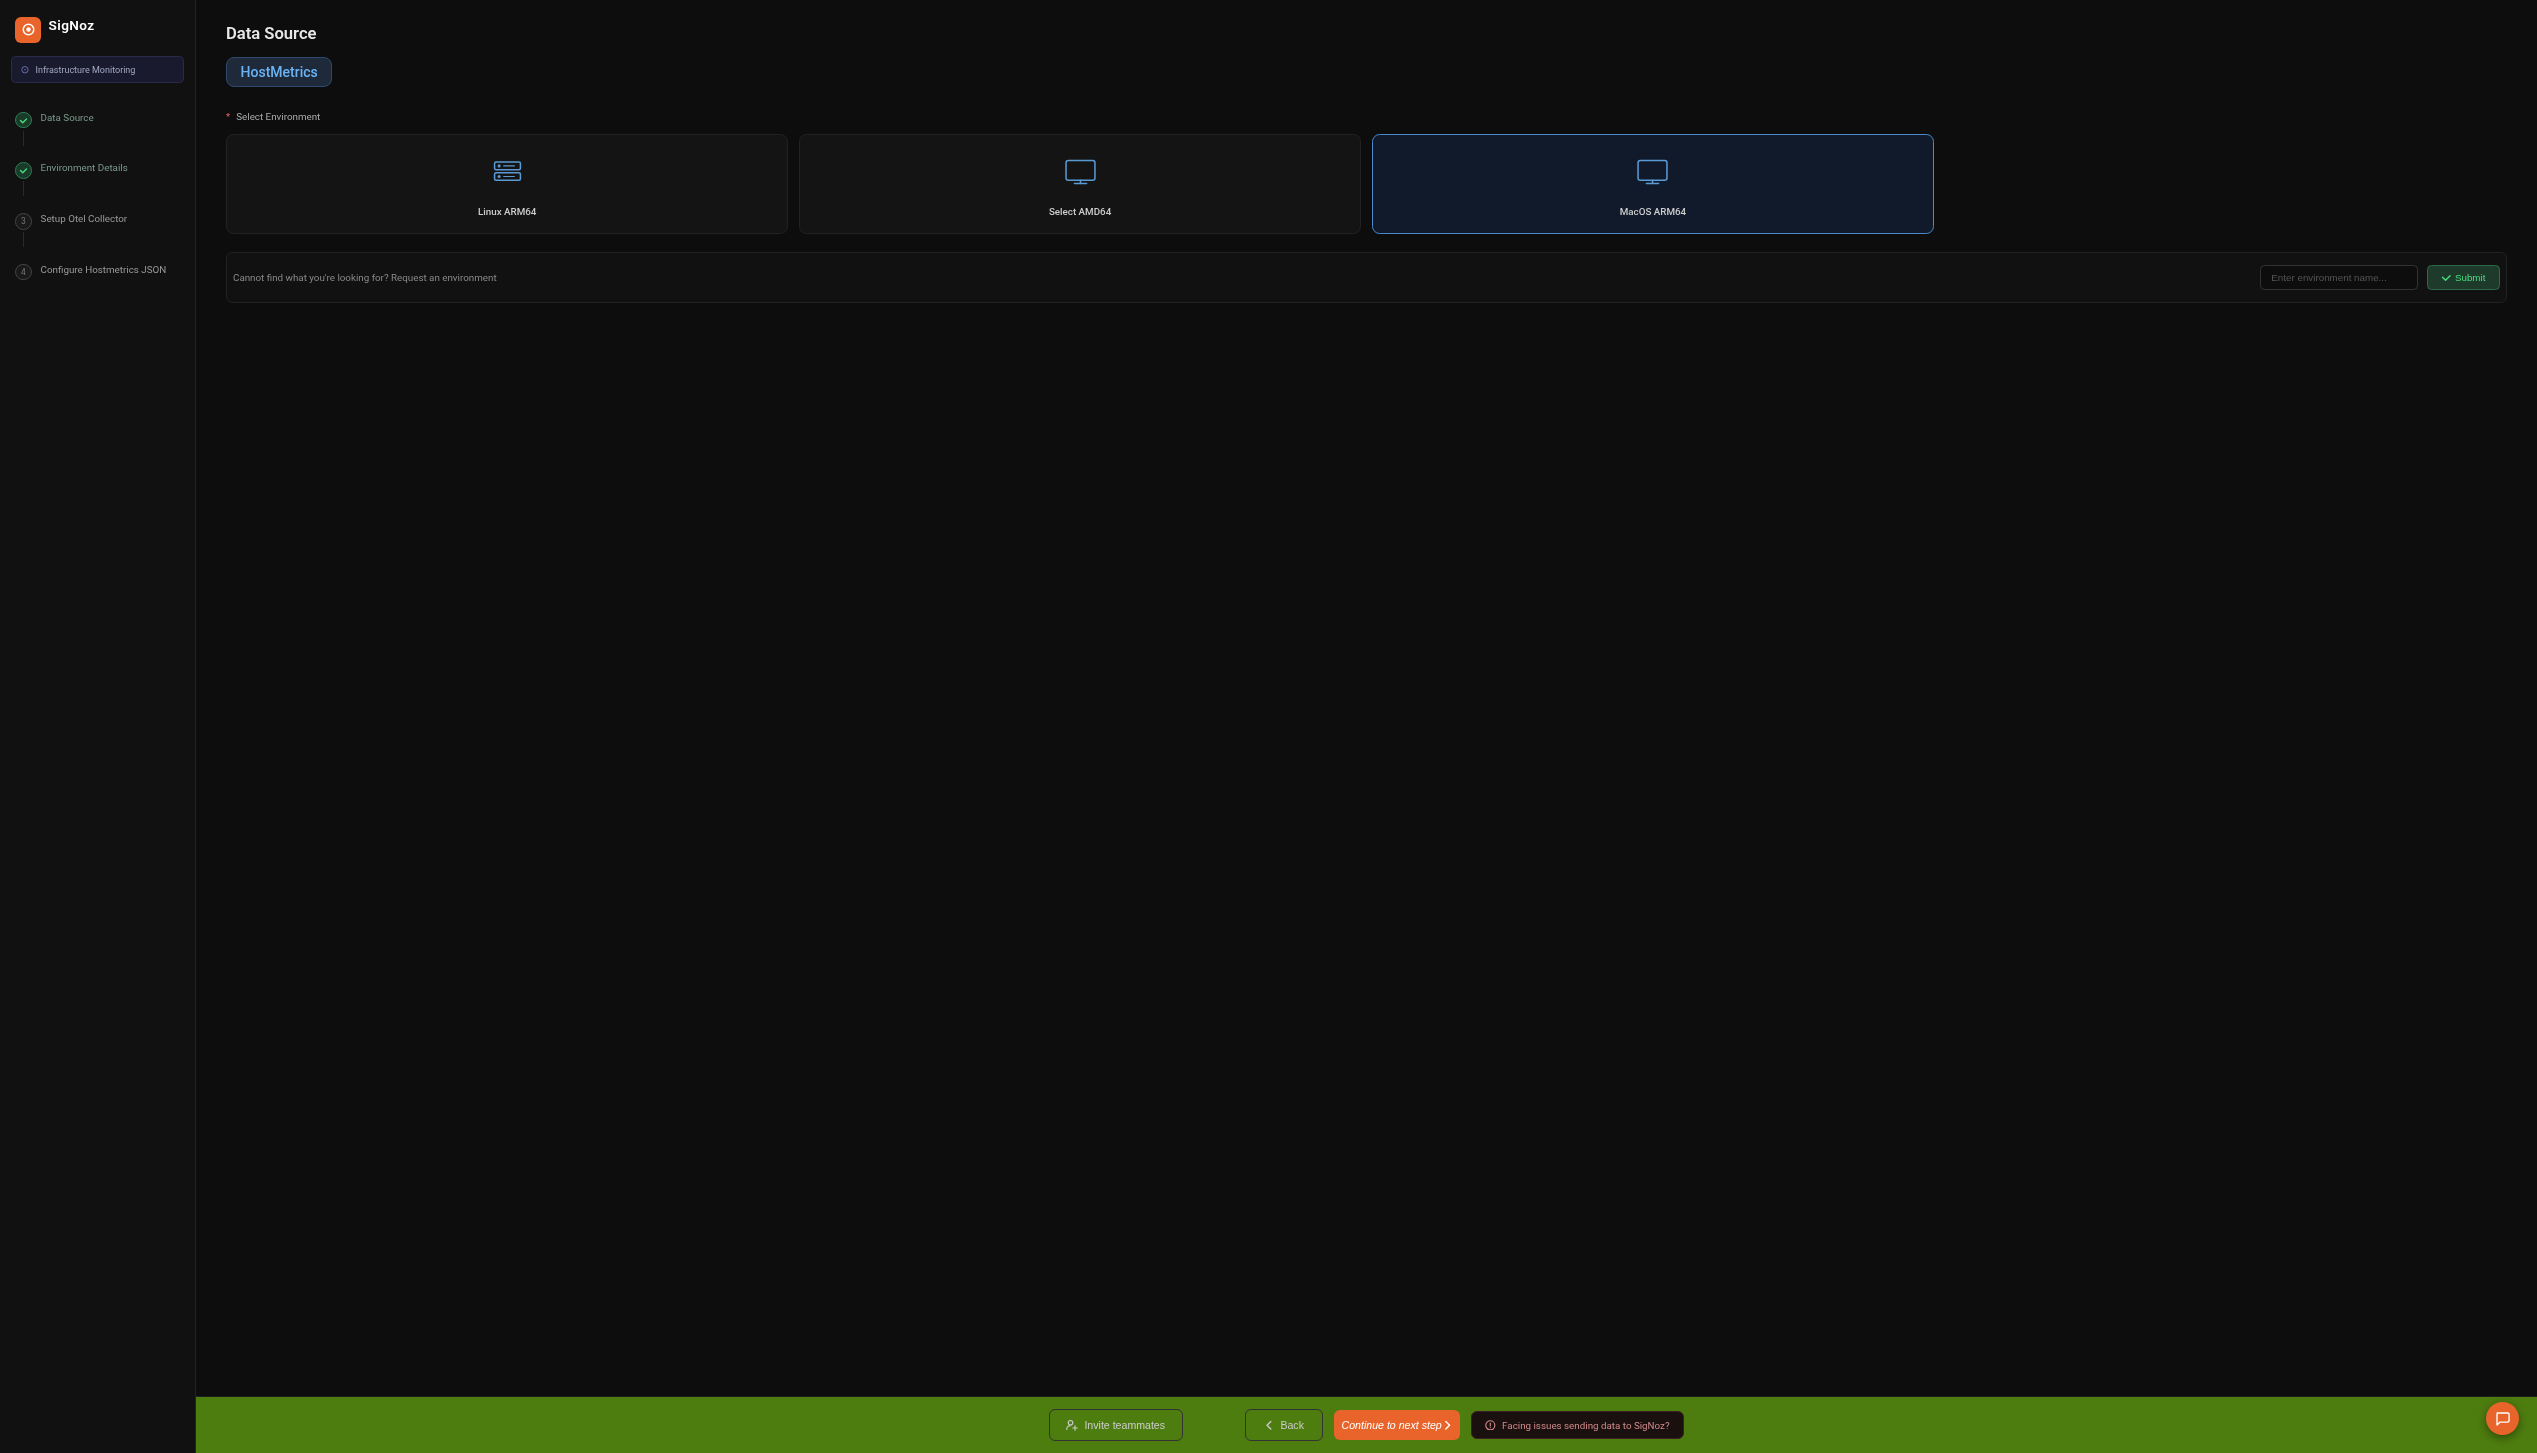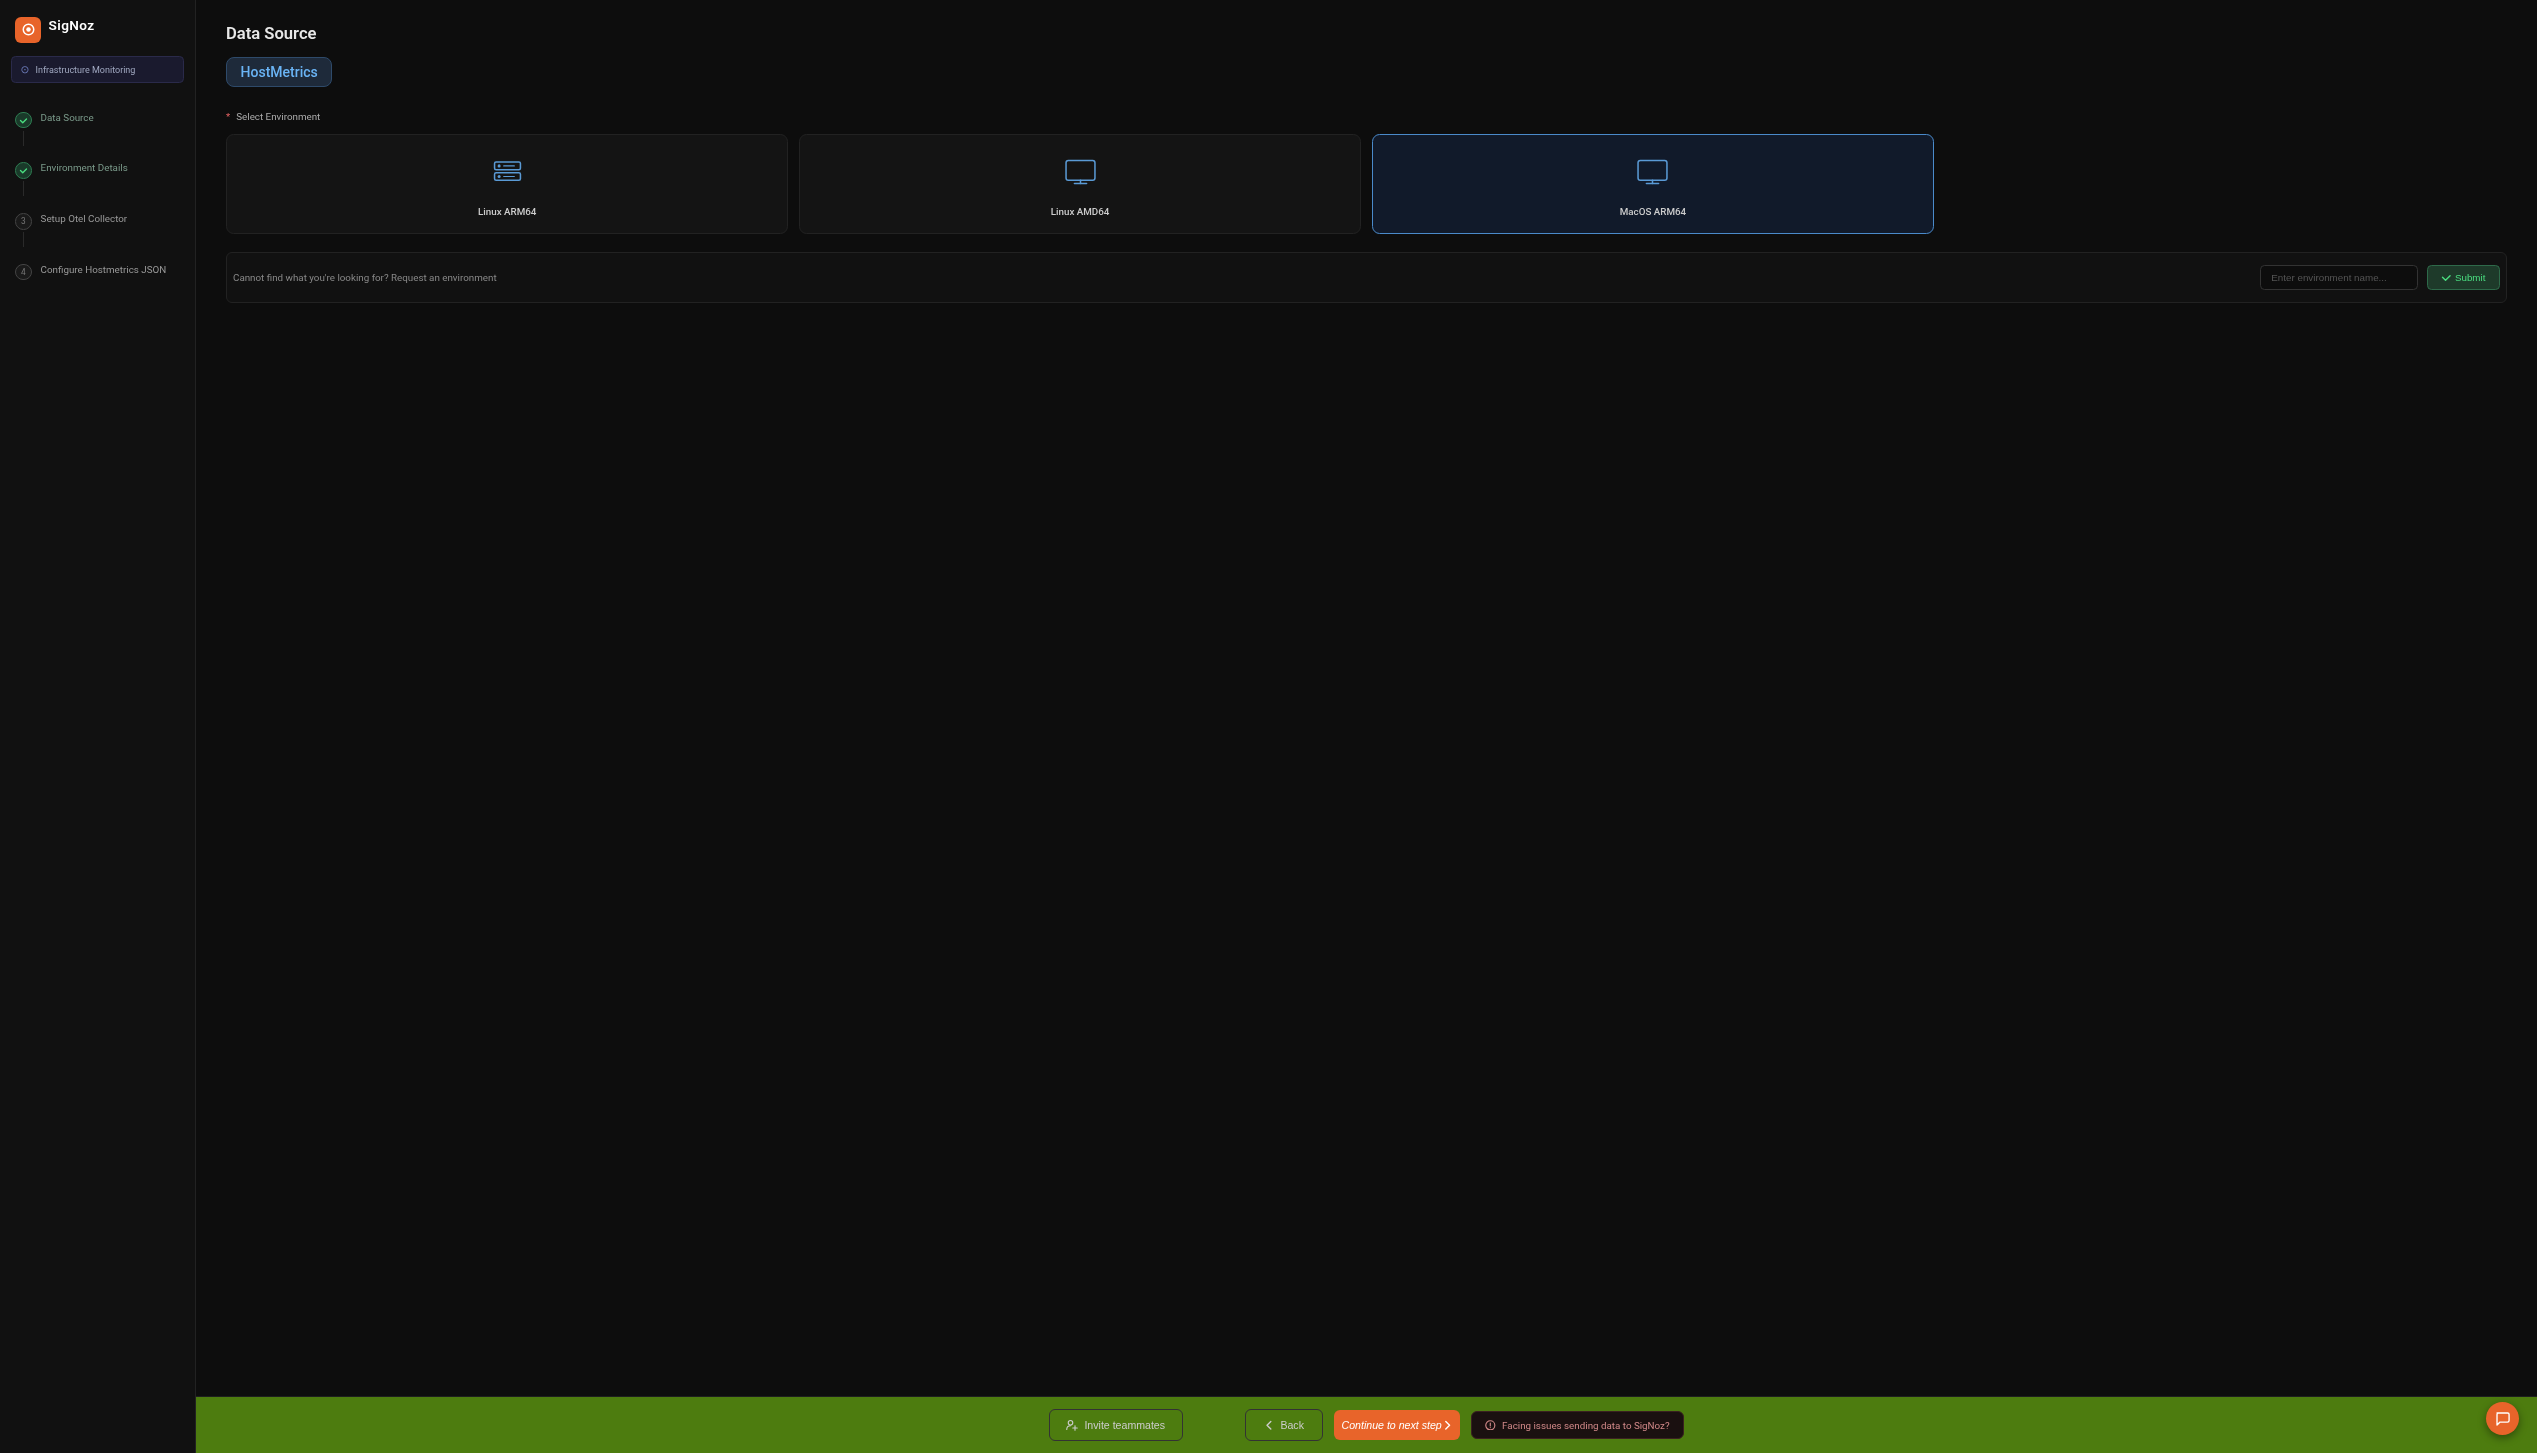--- a/index.html
+++ b/index.html
@@ -471,21 +471,21 @@
         </div>
 
         <div class="env-card">
           <div class="env-card-icon">
             <svg viewBox="0 0 46 46" fill="none" xmlns="http://www.w3.org/2000/svg">
               <rect x="4" y="6" width="38" height="26" rx="3" stroke="#5a9ad5" stroke-width="2" fill="none"></rect>
               <line x1="15" y1="36" x2="31" y2="36" stroke="#5a9ad5" stroke-width="2" stroke-linecap="round"></line>
               <line x1="23" y1="32" x2="23" y2="36" stroke="#5a9ad5" stroke-width="2" stroke-linecap="round"></line>
             </svg>
           </div>
-          <span class="env-card-label">Linux AMD64</span>
+          <span class="env-card-label">Select AMD64</span>
         </div>
 
         <div class="env-card selected">
           <div class="env-card-icon">
             <svg viewBox="0 0 46 46" fill="none" xmlns="http://www.w3.org/2000/svg">
               <rect x="4" y="6" width="38" height="26" rx="3" stroke="#5a9ad5" stroke-width="2" fill="none"></rect>
               <line x1="15" y1="36" x2="31" y2="36" stroke="#5a9ad5" stroke-width="2" stroke-linecap="round"></line>
               <line x1="23" y1="32" x2="23" y2="36" stroke="#5a9ad5" stroke-width="2" stroke-linecap="round"></line>
             </svg>
           </div>

